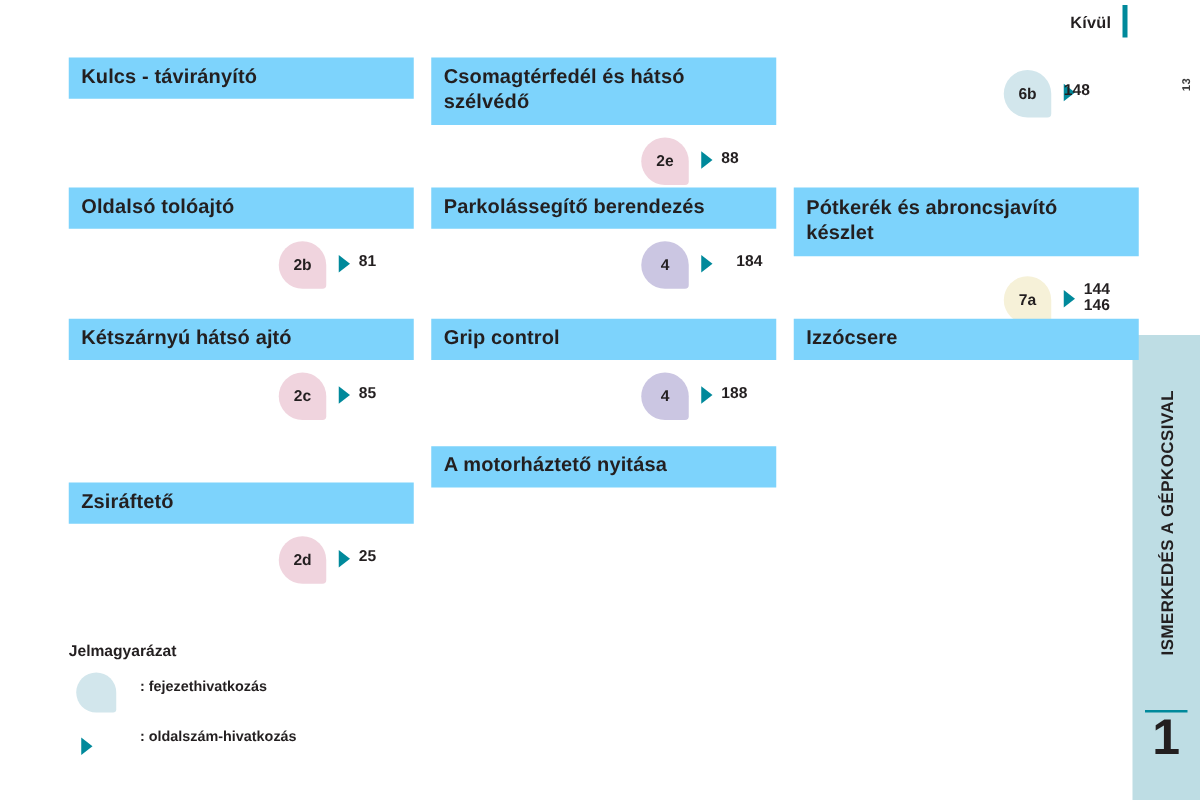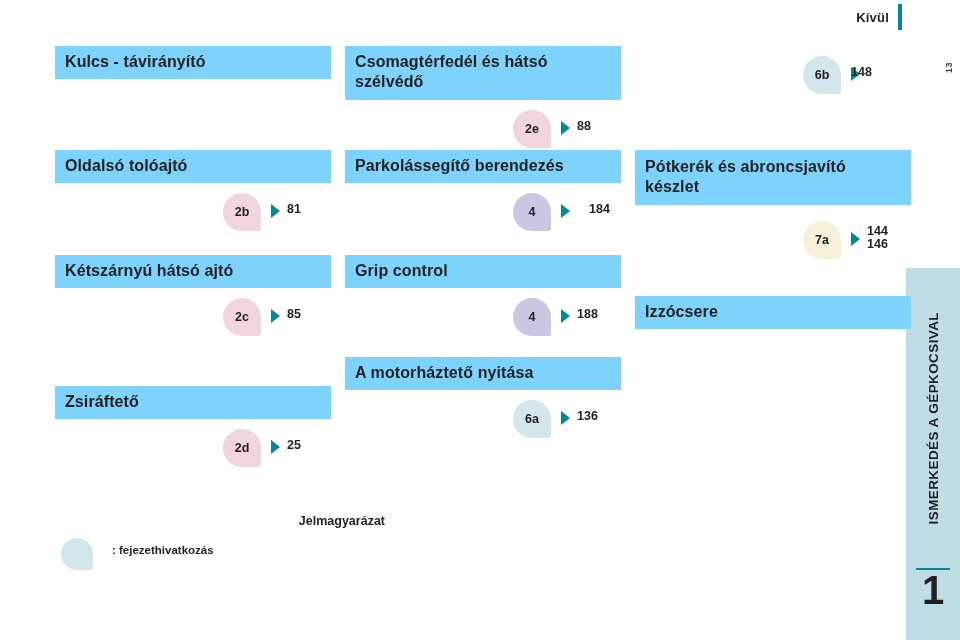--- a/index.html
+++ b/index.html
@@ -199,21 +199,20 @@
     position: absolute;
     left: 55px;
     top: 514px;
     width: 330px;
   }
   .legend-title {
     font-size: 12.5px;
     font-weight: bold;
     color: #231f20;
     margin-bottom: 10px;
-    text-align: right;
   }
   .legend-row {
     position: relative;
     height: 30px;
     text-align: center;
   }
   .legend-bubble {
     position: absolute;
     left: 6px;
     top: 0;
@@ -336,25 +335,20 @@
         <div class="entry-title">Grip control</div>
         <div class="entry-ref">
           <div class="bubble lilac" style="left:168px;">4</div>
           <div class="tri" style="left:216px;"></div>
           <div class="pageno" style="left:232px;">188</div>
         </div>
       </div>
 
       <div class="entry" style="top:311px;">
         <div class="entry-title">A motorháztető nyitása</div>
-        <div class="entry-ref">
-          <div class="bubble blue" style="left:168px;">6a</div>
-          <div class="tri" style="left:216px;"></div>
-          <div class="pageno" style="left:232px;">136</div>
-        </div>
       </div>
 
     </div>
 
     <div class="col col-3">
 
       <div class="entry" style="top:0px;">
         <div class="entry-ref">
           <div class="bubble blue" style="left:168px;">6b</div>
           <div class="tri" style="left:216px;"></div>
@@ -365,31 +359,35 @@
       <div class="entry" style="top:104px;">
         <div class="entry-title two-line">Pótkerék és abroncsjavító készlet</div>
         <div class="entry-ref">
           <div class="bubble cream" style="left:168px; top:16px;">7a</div>
           <div class="tri" style="left:216px; top:27px;"></div>
           <div class="pageno stacked" style="left:232px; top:20px;">144
 146</div>
         </div>
       </div>
 
-      <div class="entry" style="top:209px;margin-top:41px;">
+      <div class="entry" style="top:209px;">
         <div class="entry-title">Izzócsere</div>
       </div>
 
     </div>
   </div>
 
   <div class="legend">
     <div class="legend-title">Jelmagyarázat</div>
 
     <div class="legend-row">
       <div class="legend-bubble"></div>
       <div class="legend-text">: fejezethivatkozás</div>
     </div>
 
+    <div class="legend-row row2">
+      <div class="legend-tri"></div>
+      <div class="legend-text">: oldalszám-hivatkozás</div>
+    </div>
   </div>
 
 
 </div>
 
 </body></html>

